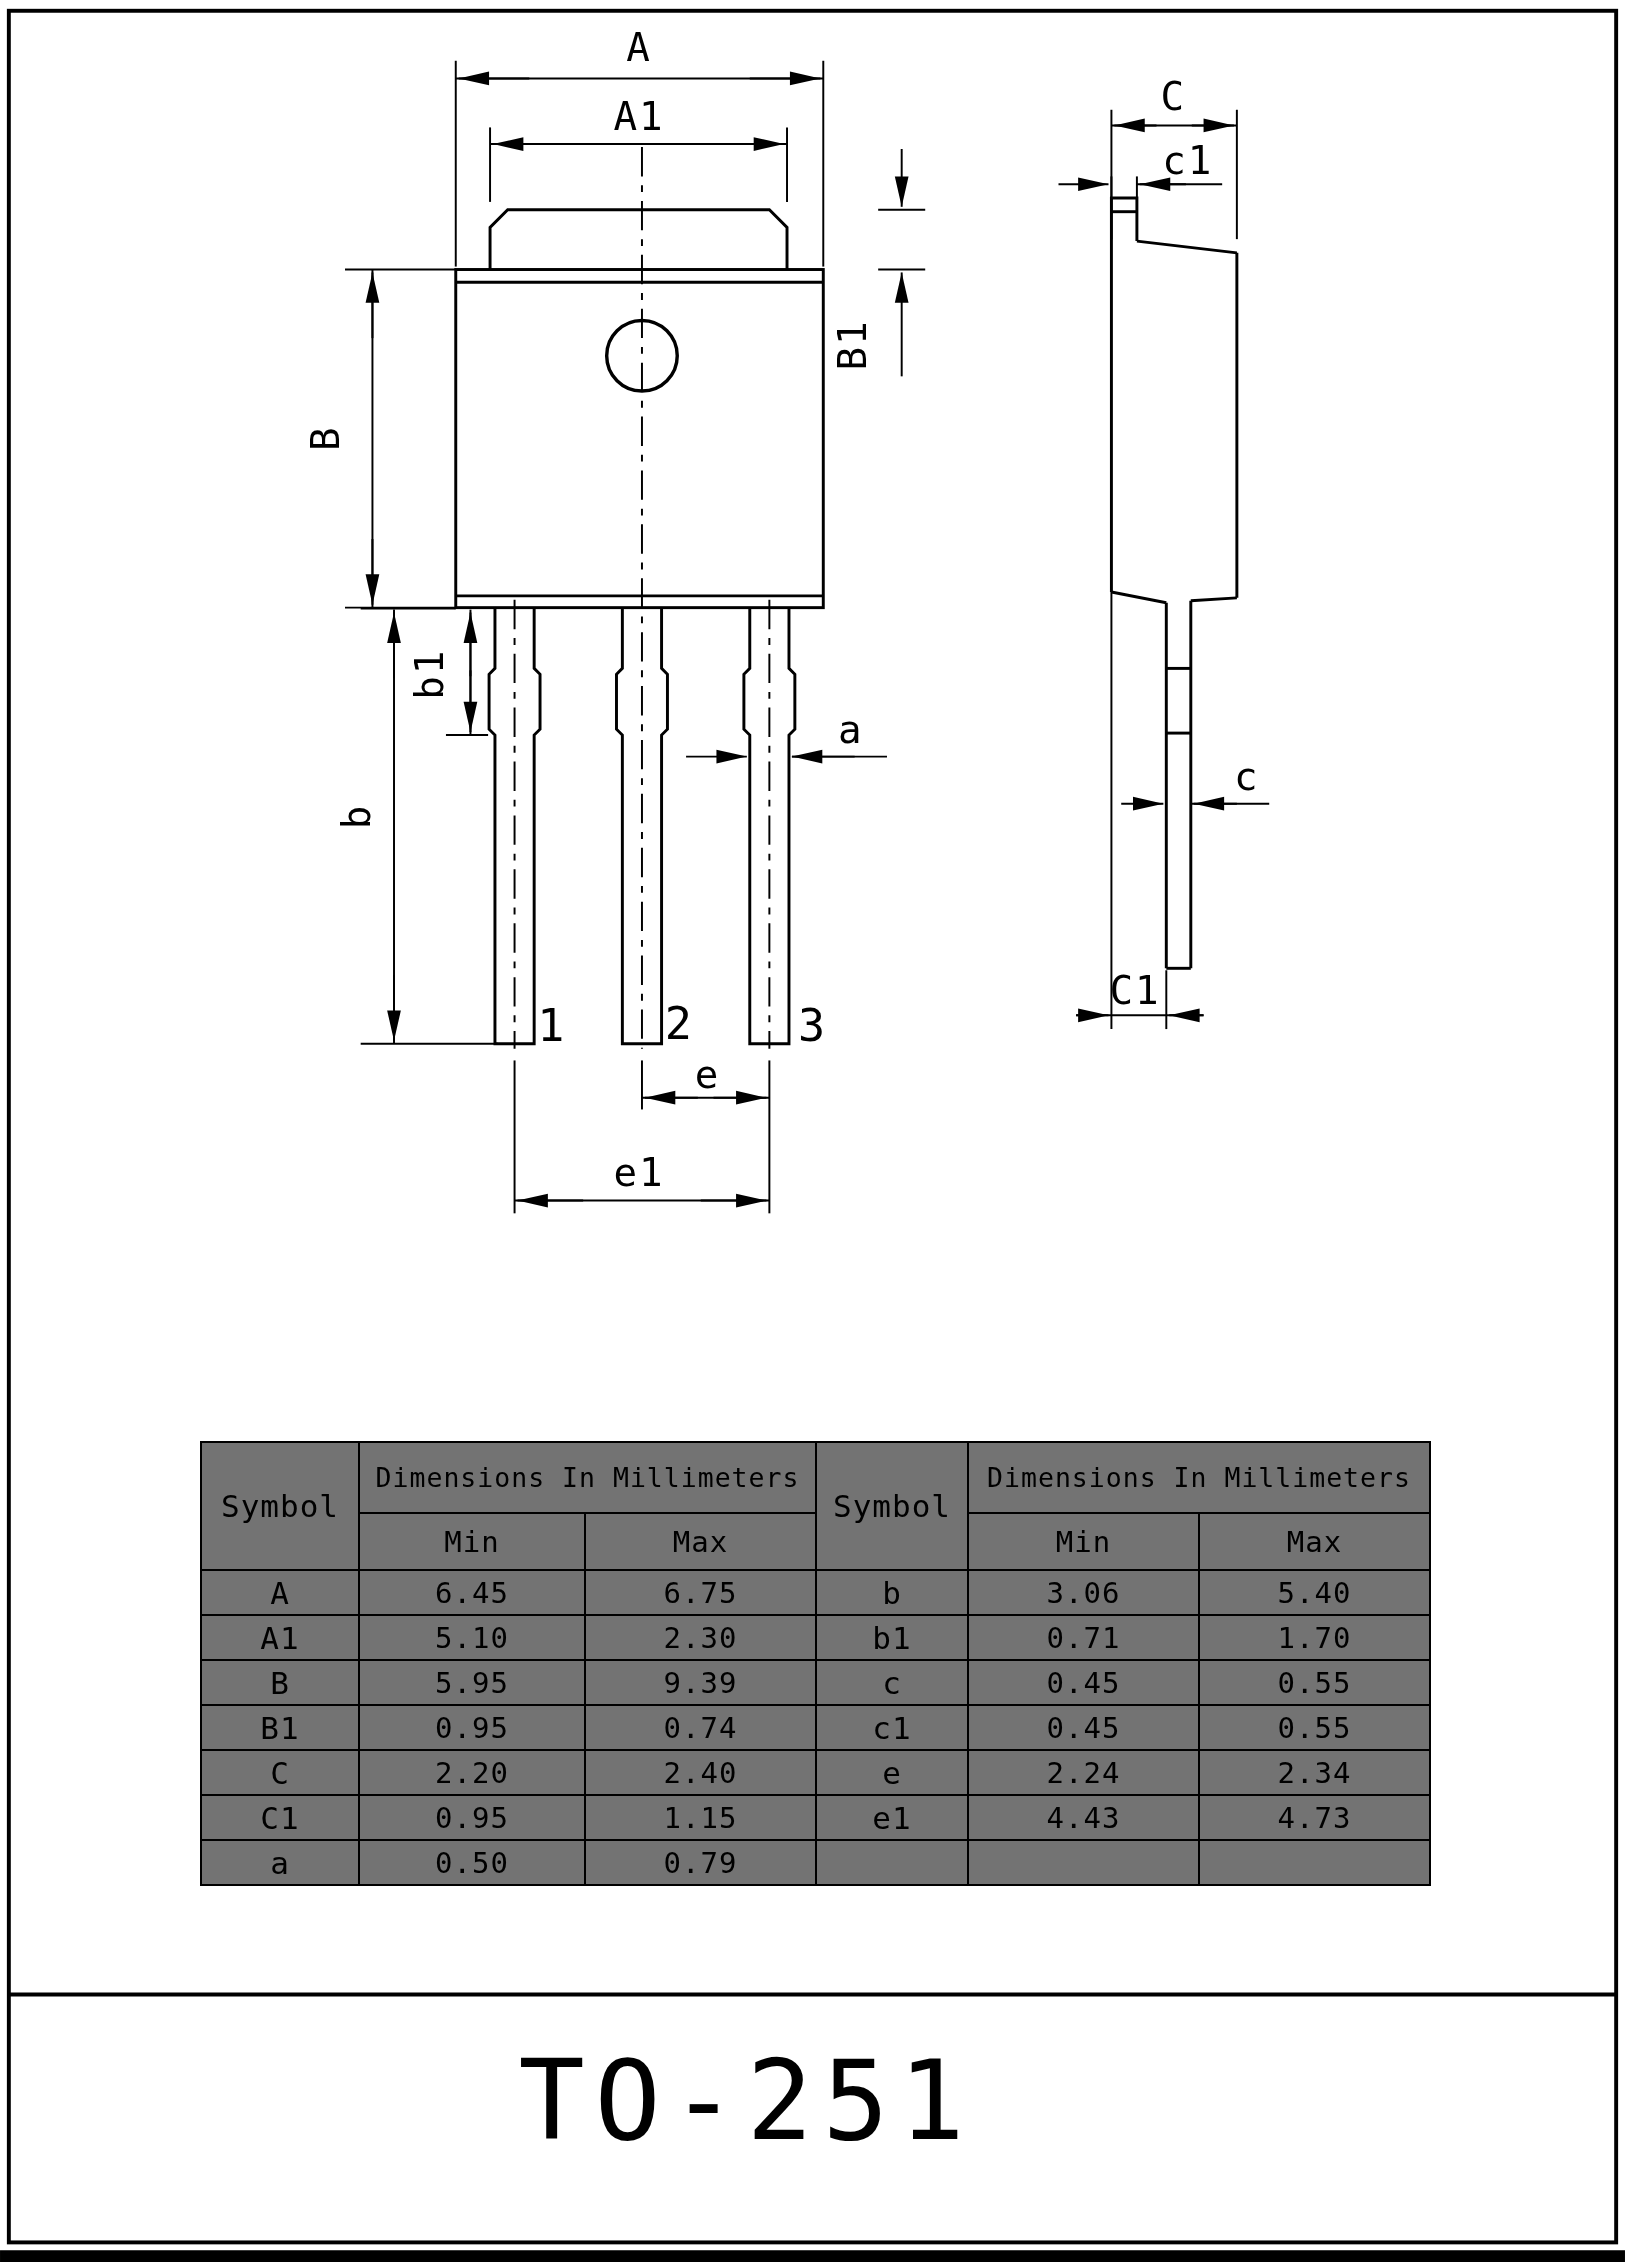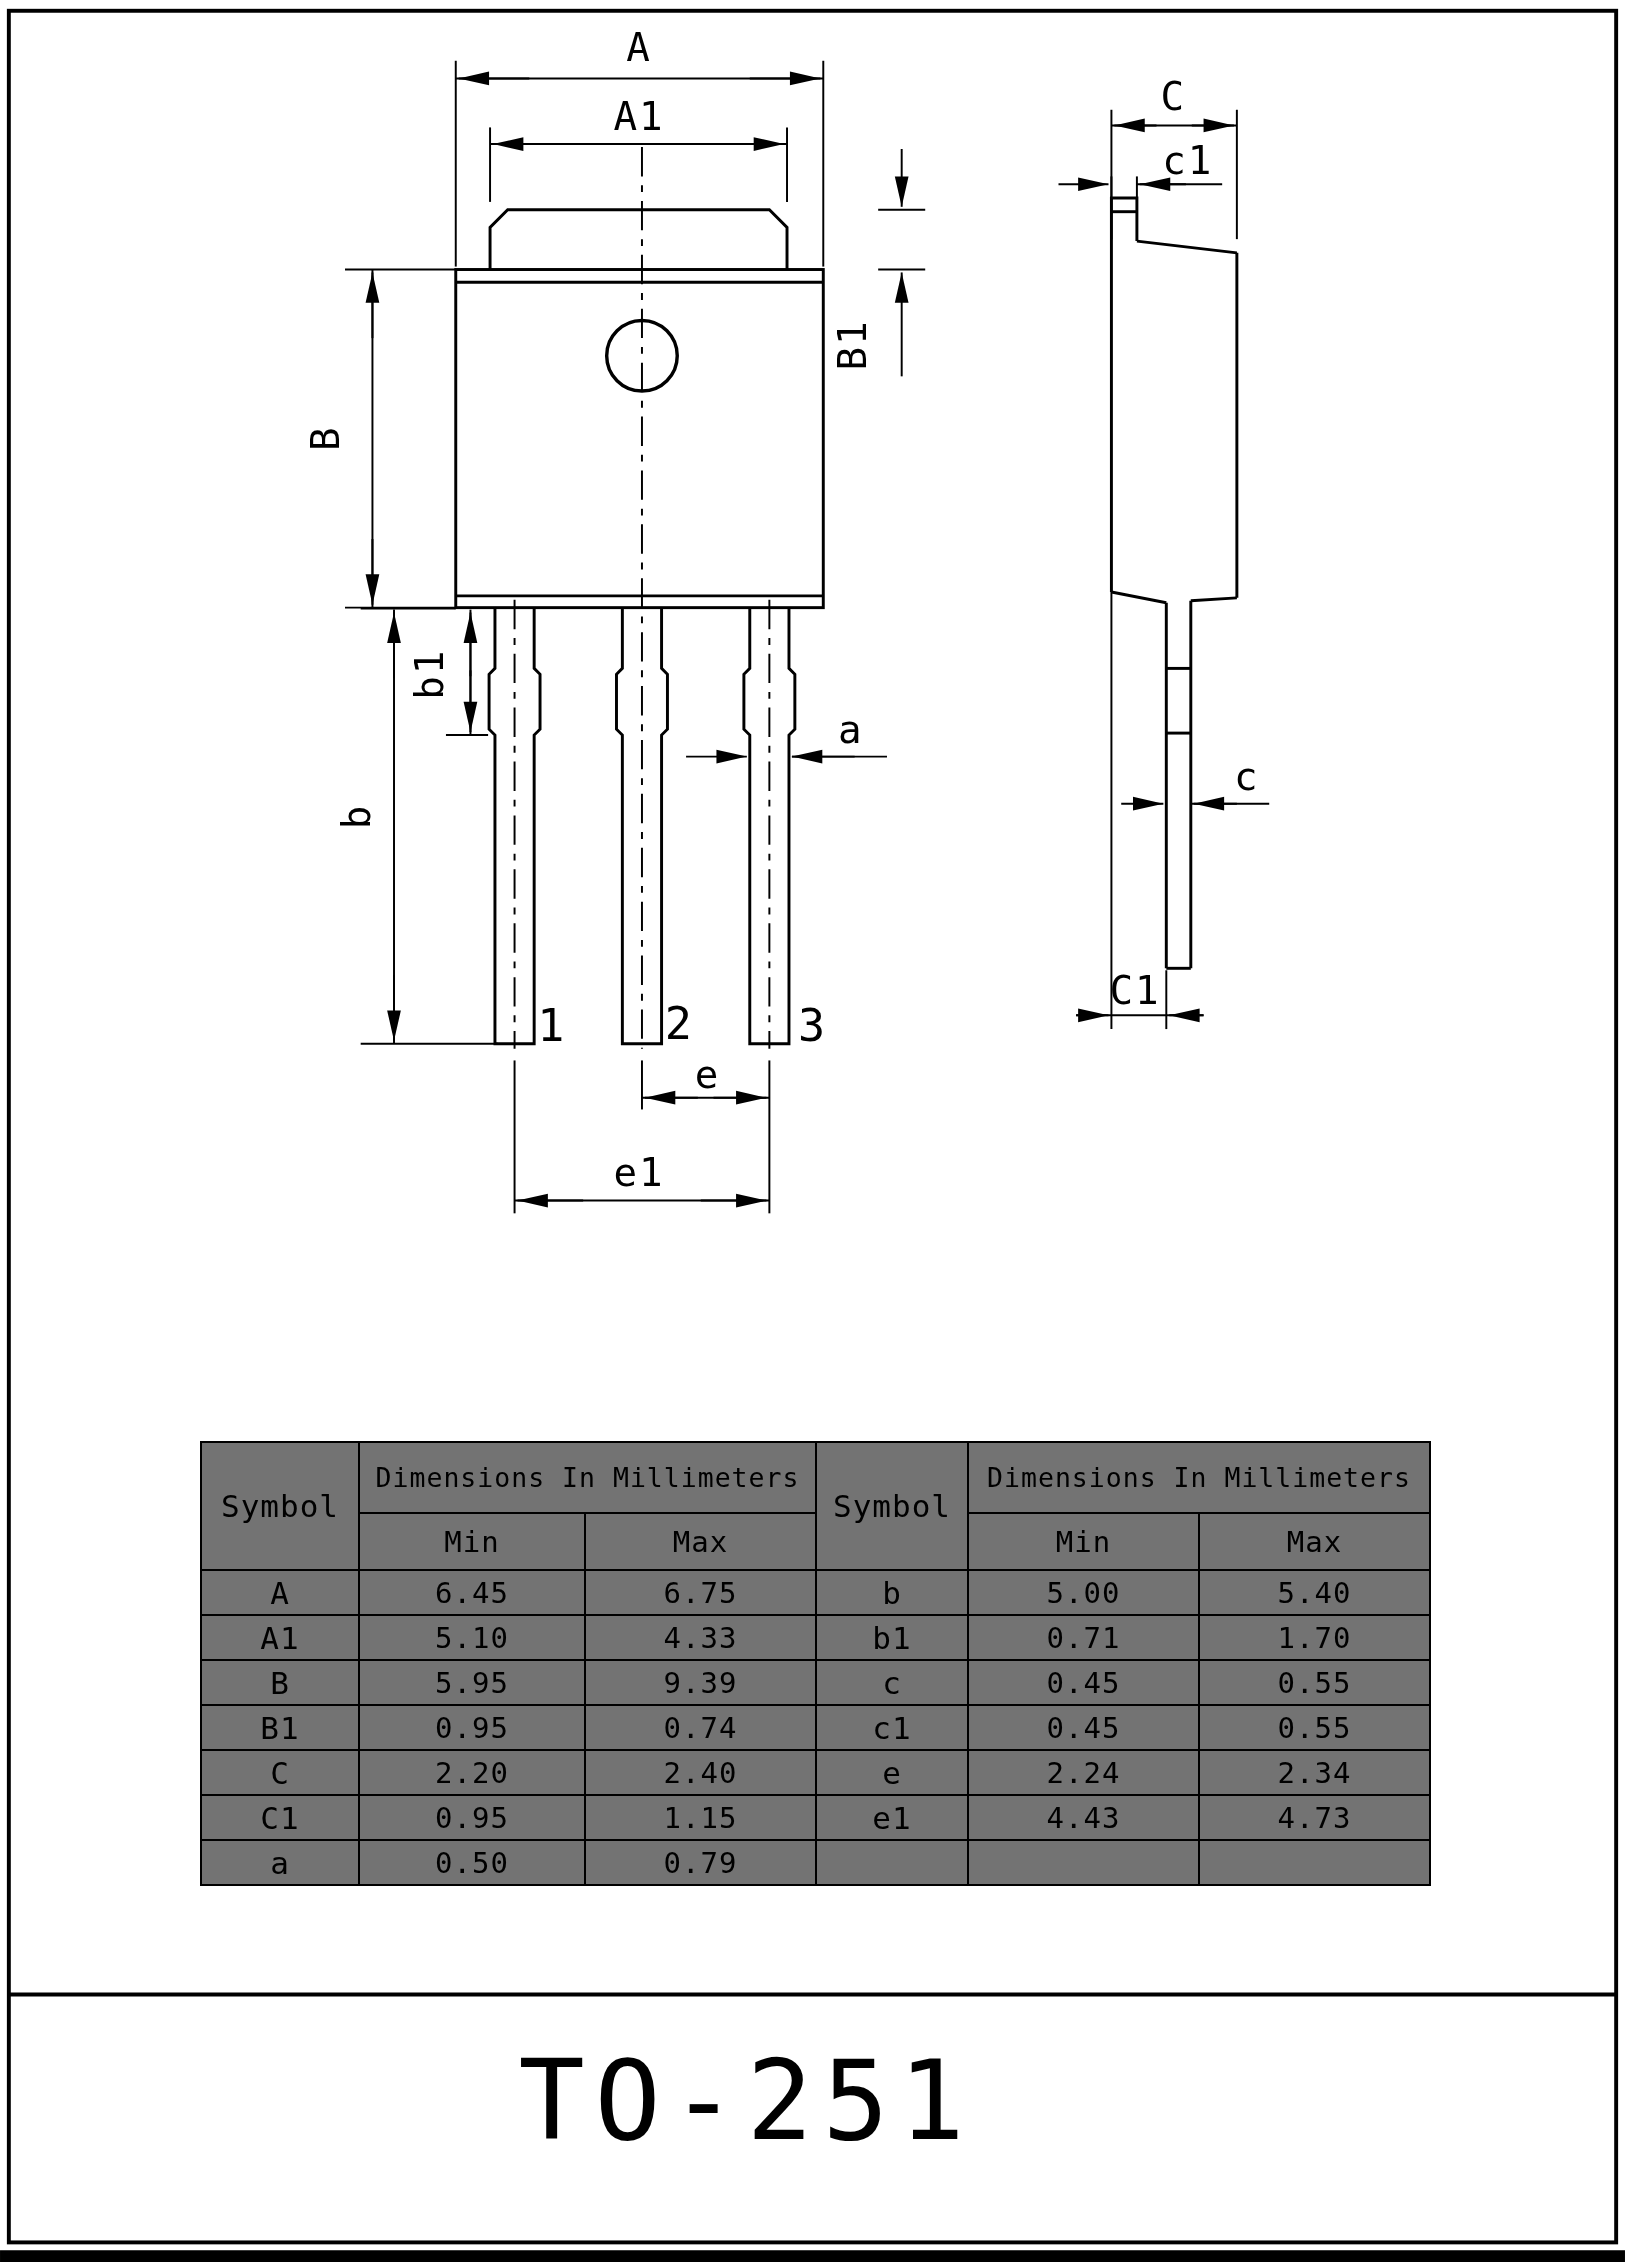--- a/index.html
+++ b/index.html
@@ -222,27 +222,27 @@
     <td>Min</td>
     <td>Max</td>
     <td>Min</td>
     <td>Max</td>
   </tr>
   <tr class="d">
     <td class="sym">A</td>
     <td>6.45</td>
     <td>6.75</td>
     <td class="sym">b</td>
-    <td>5.00</td>
+    <td>3.06</td>
     <td>5.40</td>
   </tr>
   <tr class="d">
     <td class="sym">A1</td>
     <td>5.10</td>
-    <td>4.33</td>
+    <td>2.30</td>
     <td class="sym">b1</td>
     <td>0.71</td>
     <td>1.70</td>
   </tr>
   <tr class="d">
     <td class="sym">B</td>
     <td>5.95</td>
     <td>9.39</td>
     <td class="sym">c</td>
     <td>0.45</td>

